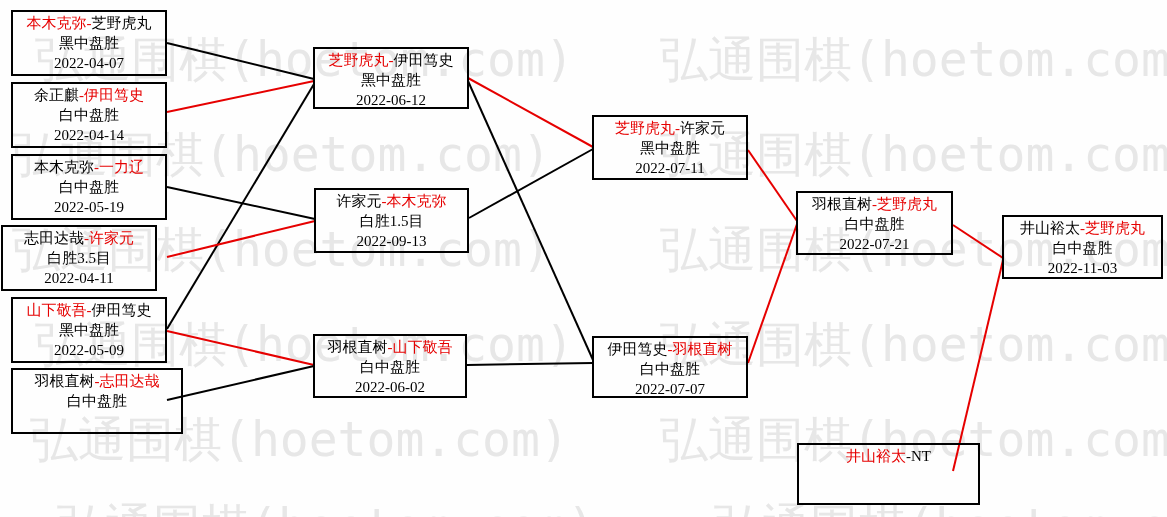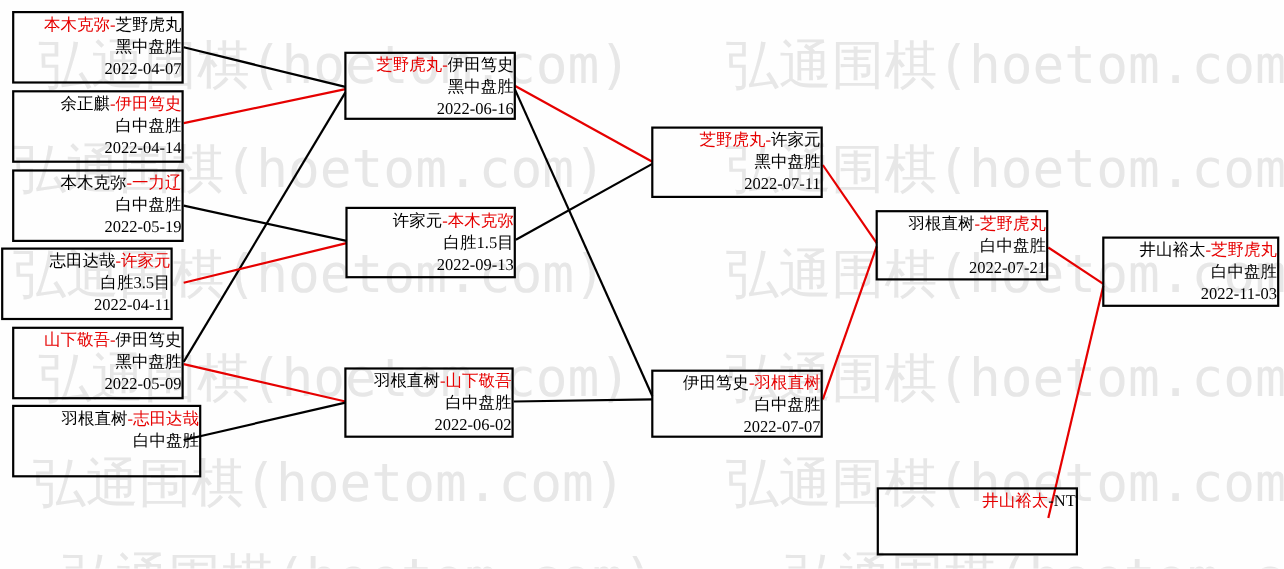--- a/index.html
+++ b/index.html
@@ -16,21 +16,21 @@
     font-size:48px;line-height:52px;color:#e7e7e7;letter-spacing:0;
   }
   
   #lines{position:absolute;left:0;top:0;z-index:2;}
   .lk{stroke:#000000;stroke-width:2;}
   .lr{stroke:#e60000;stroke-width:2;}
   
   .box{
     position:absolute;box-sizing:border-box;z-index:3;
     border:2px solid #000;background:transparent;
-    text-align:right;color:#000;
+    text-align:center;color:#000;
     font-size:15px;line-height:20px;padding-top:1px;
   }
   .box .bline{height:20px;overflow:hidden;}
   .p{color:#000;}
   .p.red{color:#e60000;}
   .dash{color:#e60000;}
   .box.nt .dash{color:#000;}
 </style>
 </head>
 <body>
@@ -96,21 +96,21 @@
     <div class="bline">2022-05-09</div>
   </div>
   <div class="box" style="left:11px;top:368px;width:172px;height:66px">
     <div class="bline"><span class="p">羽根直树</span><span class="dash">-</span><span class="p red">志田达哉</span></div>
     <div class="bline">白中盘胜</div>
   </div>
 
   <div class="box" style="left:313px;top:47px;width:156px;height:62px">
     <div class="bline"><span class="p red">芝野虎丸</span><span class="dash">-</span><span class="p">伊田笃史</span></div>
     <div class="bline">黑中盘胜</div>
-    <div class="bline">2022-06-16</div>
+    <div class="bline">2022-06-12</div>
   </div>
   <div class="box" style="left:314px;top:188px;width:155px;height:65px">
     <div class="bline"><span class="p">许家元</span><span class="dash">-</span><span class="p red">本木克弥</span></div>
     <div class="bline">白胜1.5目</div>
     <div class="bline">2022-09-13</div>
   </div>
   <div class="box" style="left:313px;top:334px;width:154px;height:64px">
     <div class="bline"><span class="p">羽根直树</span><span class="dash">-</span><span class="p red">山下敬吾</span></div>
     <div class="bline">白中盘胜</div>
     <div class="bline">2022-06-02</div>

